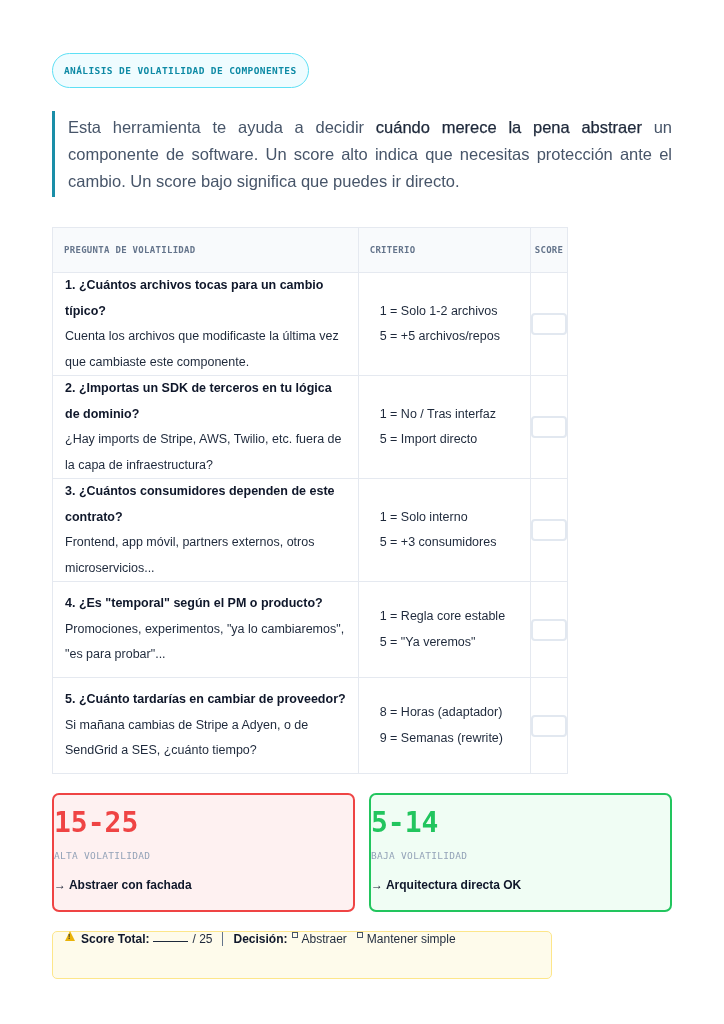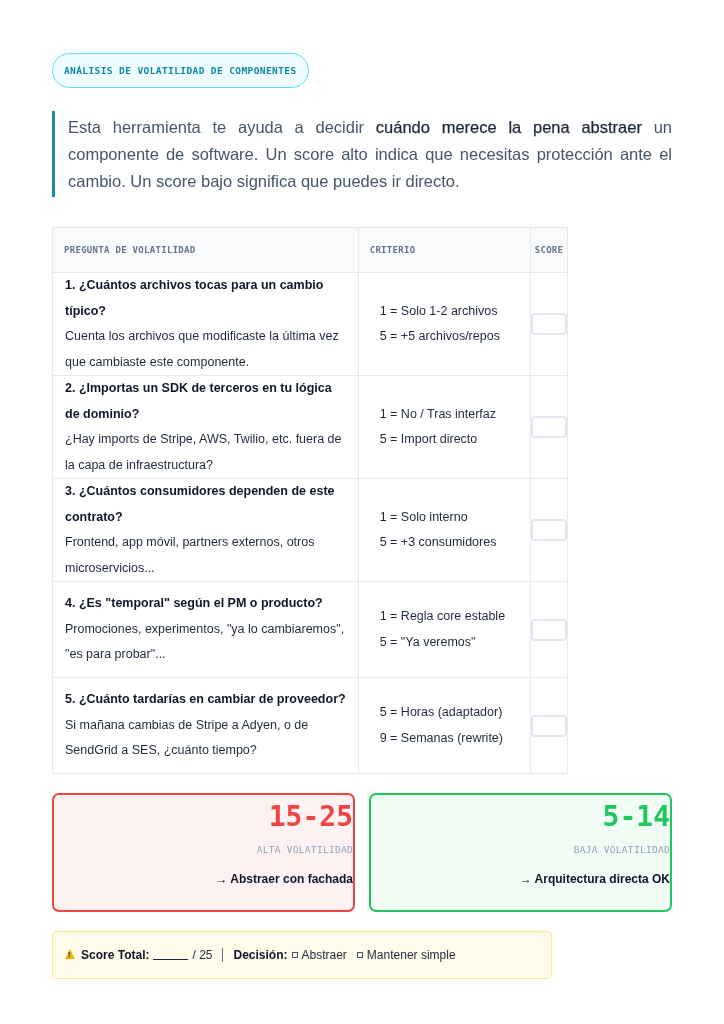--- a/index.html
+++ b/index.html
@@ -104,22 +104,22 @@
     .ranges {
       margin-top: 19px;
       display: flex;
       gap: 14px;
     }
     .range-card {
       width: 303px;
       height: 119px;
       border-radius: 7px;
       border: 2px solid;
-      text-align: right;
-      padding-top: 5px;
+      text-align: left;
+      padding-top: 11px;
     }
     .range-card.high { background: #fef1f1; border-color: #ef4444; }
     .range-card.low { background: #f0fdf4; border-color: #22c55e; }
     .range-num {
       font-family: "DejaVu Sans Mono", "Liberation Mono", monospace;
       font-size: 28px;
       font-weight: bold;
       line-height: 34px;
     }
     .high .range-num { color: #ef4444; }
@@ -138,21 +138,21 @@
       color: #0f172a;
     }
     .summary {
       margin-top: 19px;
       width: 500px;
       height: 48px;
       background: #fefbeb;
       border: 1px solid #fde68a;
       border-radius: 5px;
       display: flex;
-      align-items: center;
+      align-items: flex-start;
       padding-left: 12px;
       font-size: 12px;
       color: #1e293b;
     }
     .warn-icon {
       display: inline-block;
       width: 0; height: 0;
       border-left: 5.5px solid transparent;
       border-right: 5.5px solid transparent;
       border-bottom: 10px solid #eab308;
@@ -265,21 +265,21 @@
         <td class="s-cell">
           <span class="score-box"></span>
         </td>
       </tr>
       <tr>
         <td class="q-cell">
           <span class="q-title">5. ¿Cuánto tardarías en cambiar de proveedor?</span>
           <span>Si mañana cambias de Stripe a Adyen, o de SendGrid a SES, ¿cuánto tiempo?</span>
         </td>
         <td class="c-cell">
-          <div>5 = Horas (adaptador)</div>
+          <div>8 = Horas (adaptador)</div>
           <div>9 = Semanas (rewrite)</div>
         </td>
         <td class="s-cell">
           <span class="score-box"></span>
         </td>
       </tr>
     </tbody>
   </table>
 
   <div class="ranges">

